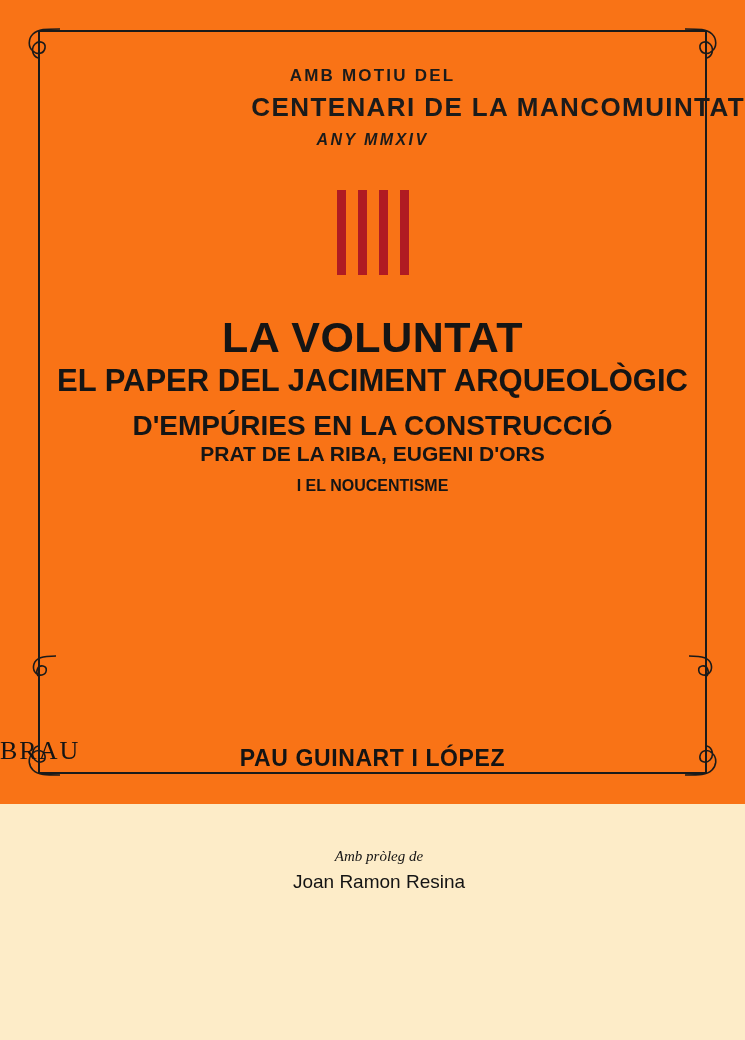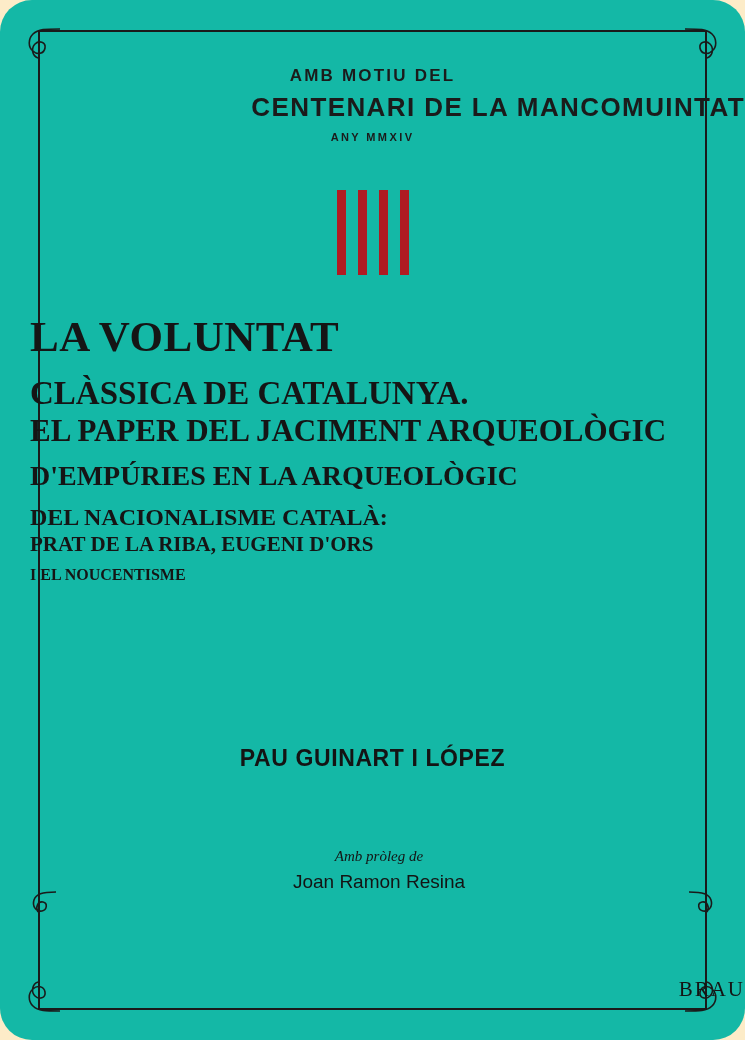--- a/index.html
+++ b/index.html
@@ -9,24 +9,23 @@
   body {
     width: 745px;
     height: 1040px;
     background: #fdecc8;
     font-family: "Liberation Serif", serif;
     overflow: hidden;
   }
   .page {
     position: relative;
     width: 745px;
-    height: 1040px;
-    background: #14b8a6;
+    height: 804px;
+    background: #f97316;
     box-sizing: border-box;
-    border-radius: 32px;
   }
 
   
   .frame-line {
     position: absolute;
     background: #1a1a1a;
   }
   .frame-top    { left: 38px;  right: 38px; top: 30px;    height: 1.6px; }
   .frame-bottom { left: 38px;  right: 38px; bottom: 30px; height: 1.6px; }
   .frame-left   { top: 30px;   bottom: 30px; left: 38px;  width: 1.6px; }
@@ -68,24 +67,25 @@
     font-weight: bold;
     font-size: 26px;
     letter-spacing: 1.4px;
     color: #1b1b1b;
     margin-top: 6px;
     text-align: right;
   }
   .header .line3 {
     font-family: "Liberation Sans", sans-serif;
     font-weight: bold;
-    font-size: 11px;
+    font-size: 16px;
     letter-spacing: 2.4px;
     color: #1b1b1b;
     margin-top: 8px;
+    font-style: italic;
   }
 
   
   .emblem {
     position: absolute;
     left: 0; right: 0;
     top: 190px;
     display: flex;
     justify-content: center;
     gap: 12px;
@@ -94,23 +94,23 @@
     width: 9px;
     height: 85px;
     background: #b01b22;
   }
 
   
   .title-block {
     position: absolute;
     left: 30px; right: 30px;
     top: 312px;
-    text-align: left;
+    text-align: center;
     color: #151515;
-    font-family: Liberation Serif, serif;
+    font-family: Liberation Sans, sans-serif;
     font-weight: bold;
   }
   .title-block .t { line-height: 1.18; white-space: nowrap; }
   .t1 { font-size: 43px; letter-spacing: 0.5px; }
   .t2 { font-size: 33px; margin-top: 11px; }
   .t3 { font-size: 31px; }
   .t4 { font-size: 28px; margin-top: 10px; }
   .t5 { font-size: 24px; margin-top: 11px; }
   .t6 { font-size: 21px; }
   .t7 { font-size: 16px; margin-top: 10px; }
@@ -146,23 +146,23 @@
     font-family: "Liberation Sans", sans-serif;
     font-size: 19px;
     margin-top: 6px;
   }
 
   
   .publisher {
     position: absolute;
     left: 0; right: 0;
     bottom: 38px;
-    text-align: right;
+    text-align: left;
     font-family: "Liberation Serif", serif;
-    font-size: 21px;
+    font-size: 26px;
     letter-spacing: 2px;
     color: #141414;
   }
 </style>
 </head>
 <body>
 
 <div class="page">
 
   <div class="frame-line frame-top"></div>
@@ -210,24 +210,22 @@
 
   <div class="emblem">
     <div class="bar"></div>
     <div class="bar"></div>
     <div class="bar"></div>
     <div class="bar"></div>
   </div>
 
   <div class="title-block">
     <div class="t t1">LA VOLUNTAT</div>
-    <div class="t t2">CLÀSSICA DE CATALUNYA.</div>
     <div class="t t3">EL PAPER DEL JACIMENT ARQUEOLÒGIC</div>
-    <div class="t t4">D'EMPÚRIES EN LA ARQUEOLÒGIC</div>
-    <div class="t t5">DEL NACIONALISME CATALÀ:</div>
+    <div class="t t4">D'EMPÚRIES EN LA CONSTRUCCIÓ</div>
     <div class="t t6">PRAT DE LA RIBA, EUGENI D'ORS</div>
     <div class="t t7">I EL NOUCENTISME</div>
   </div>
 
   <div class="author">PAU GUINART I LÓPEZ</div>
 
   <div class="prologue">
     <div class="pre">Amb pròleg de</div>
     <div class="name">Joan Ramon Resina</div>
   </div>

